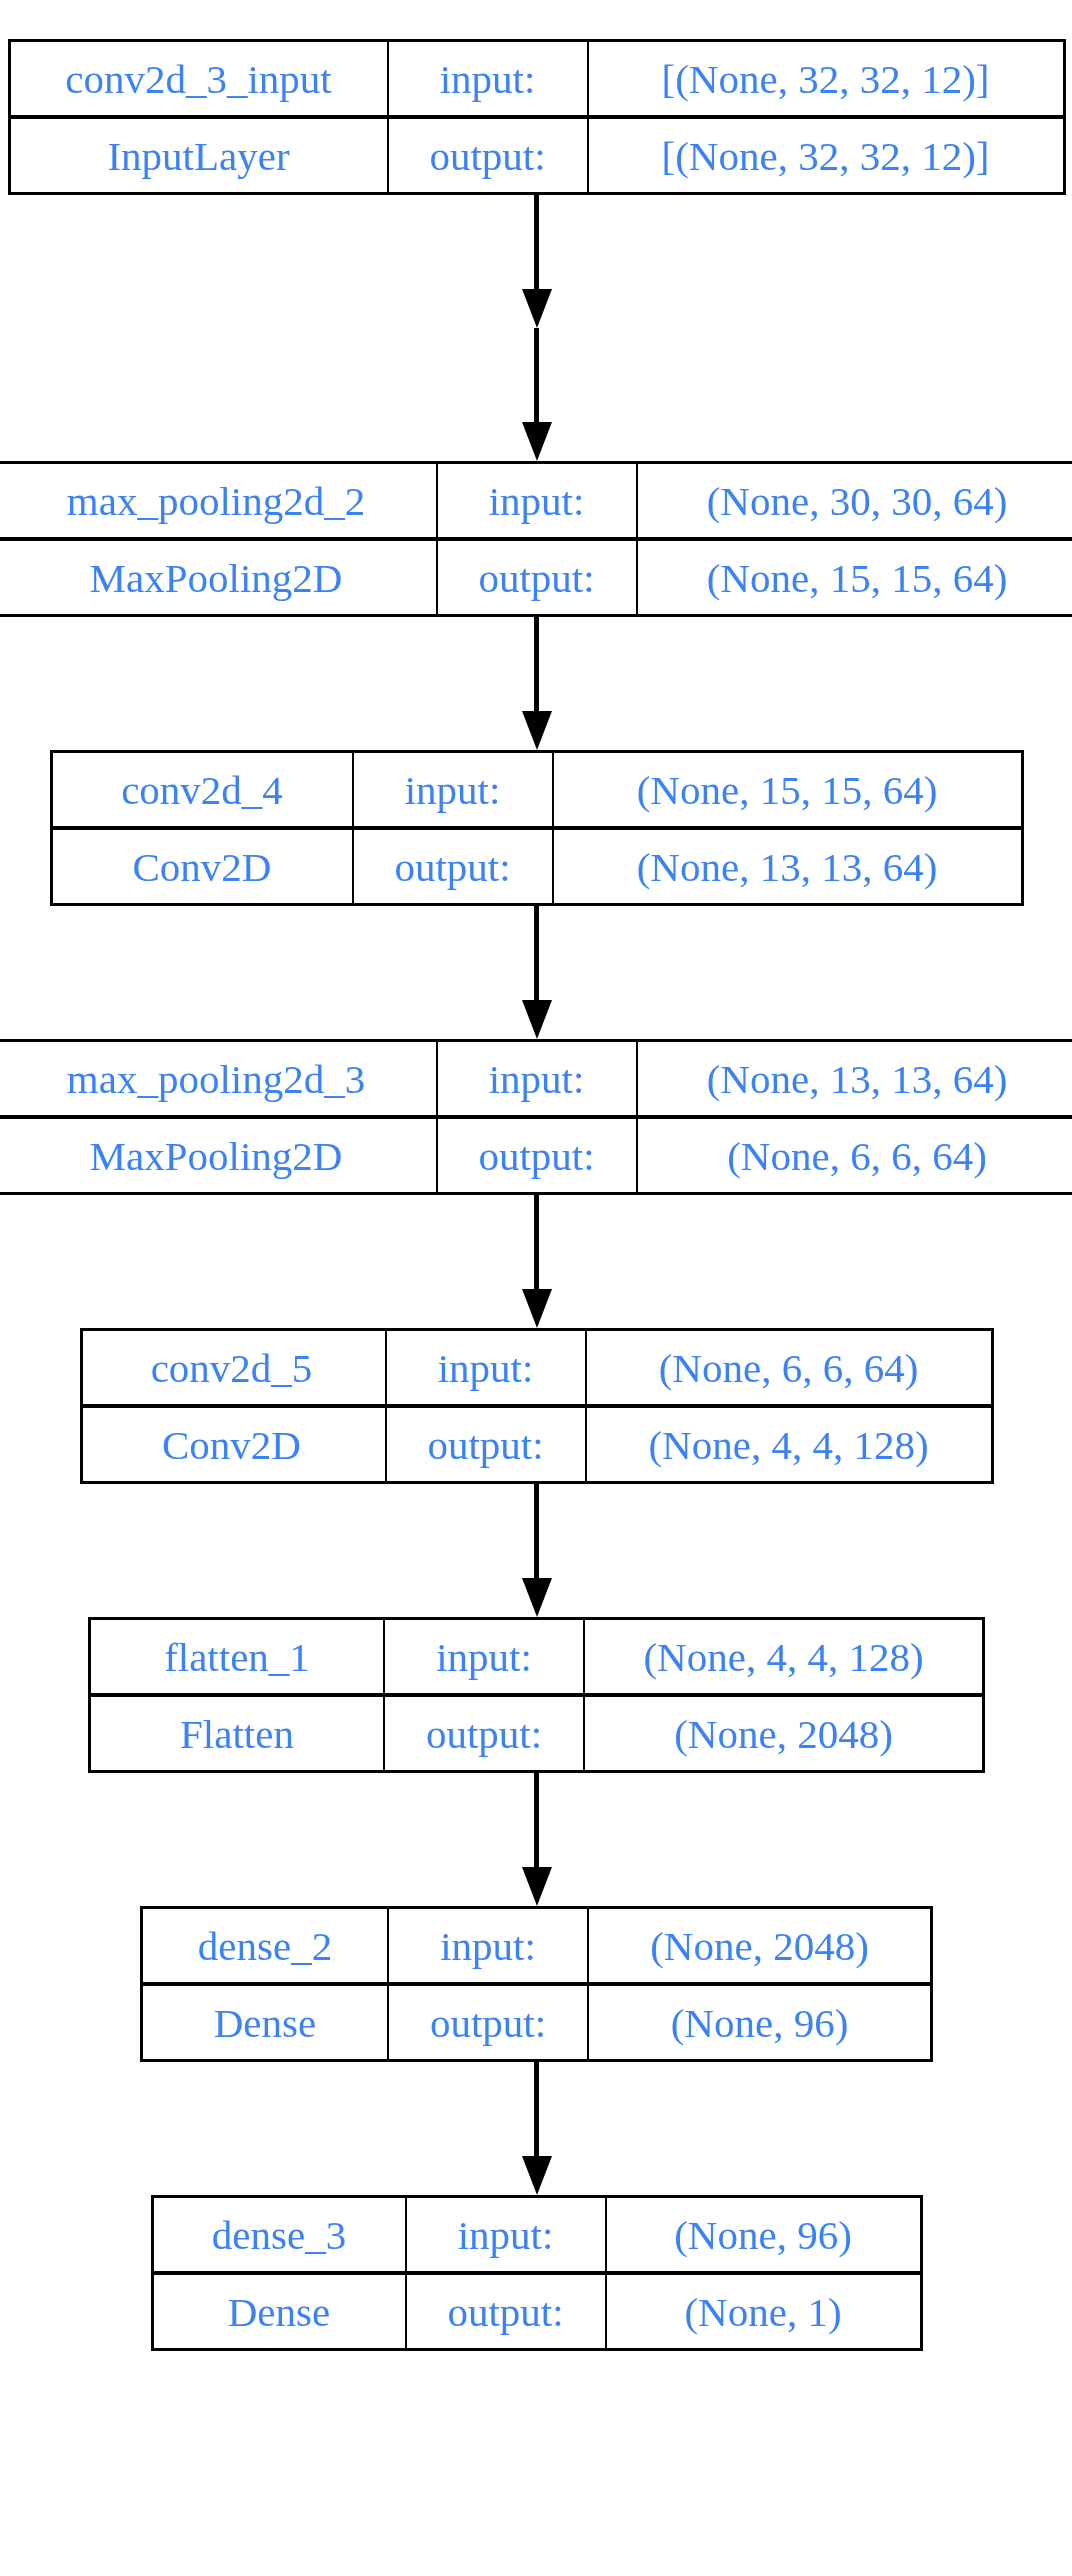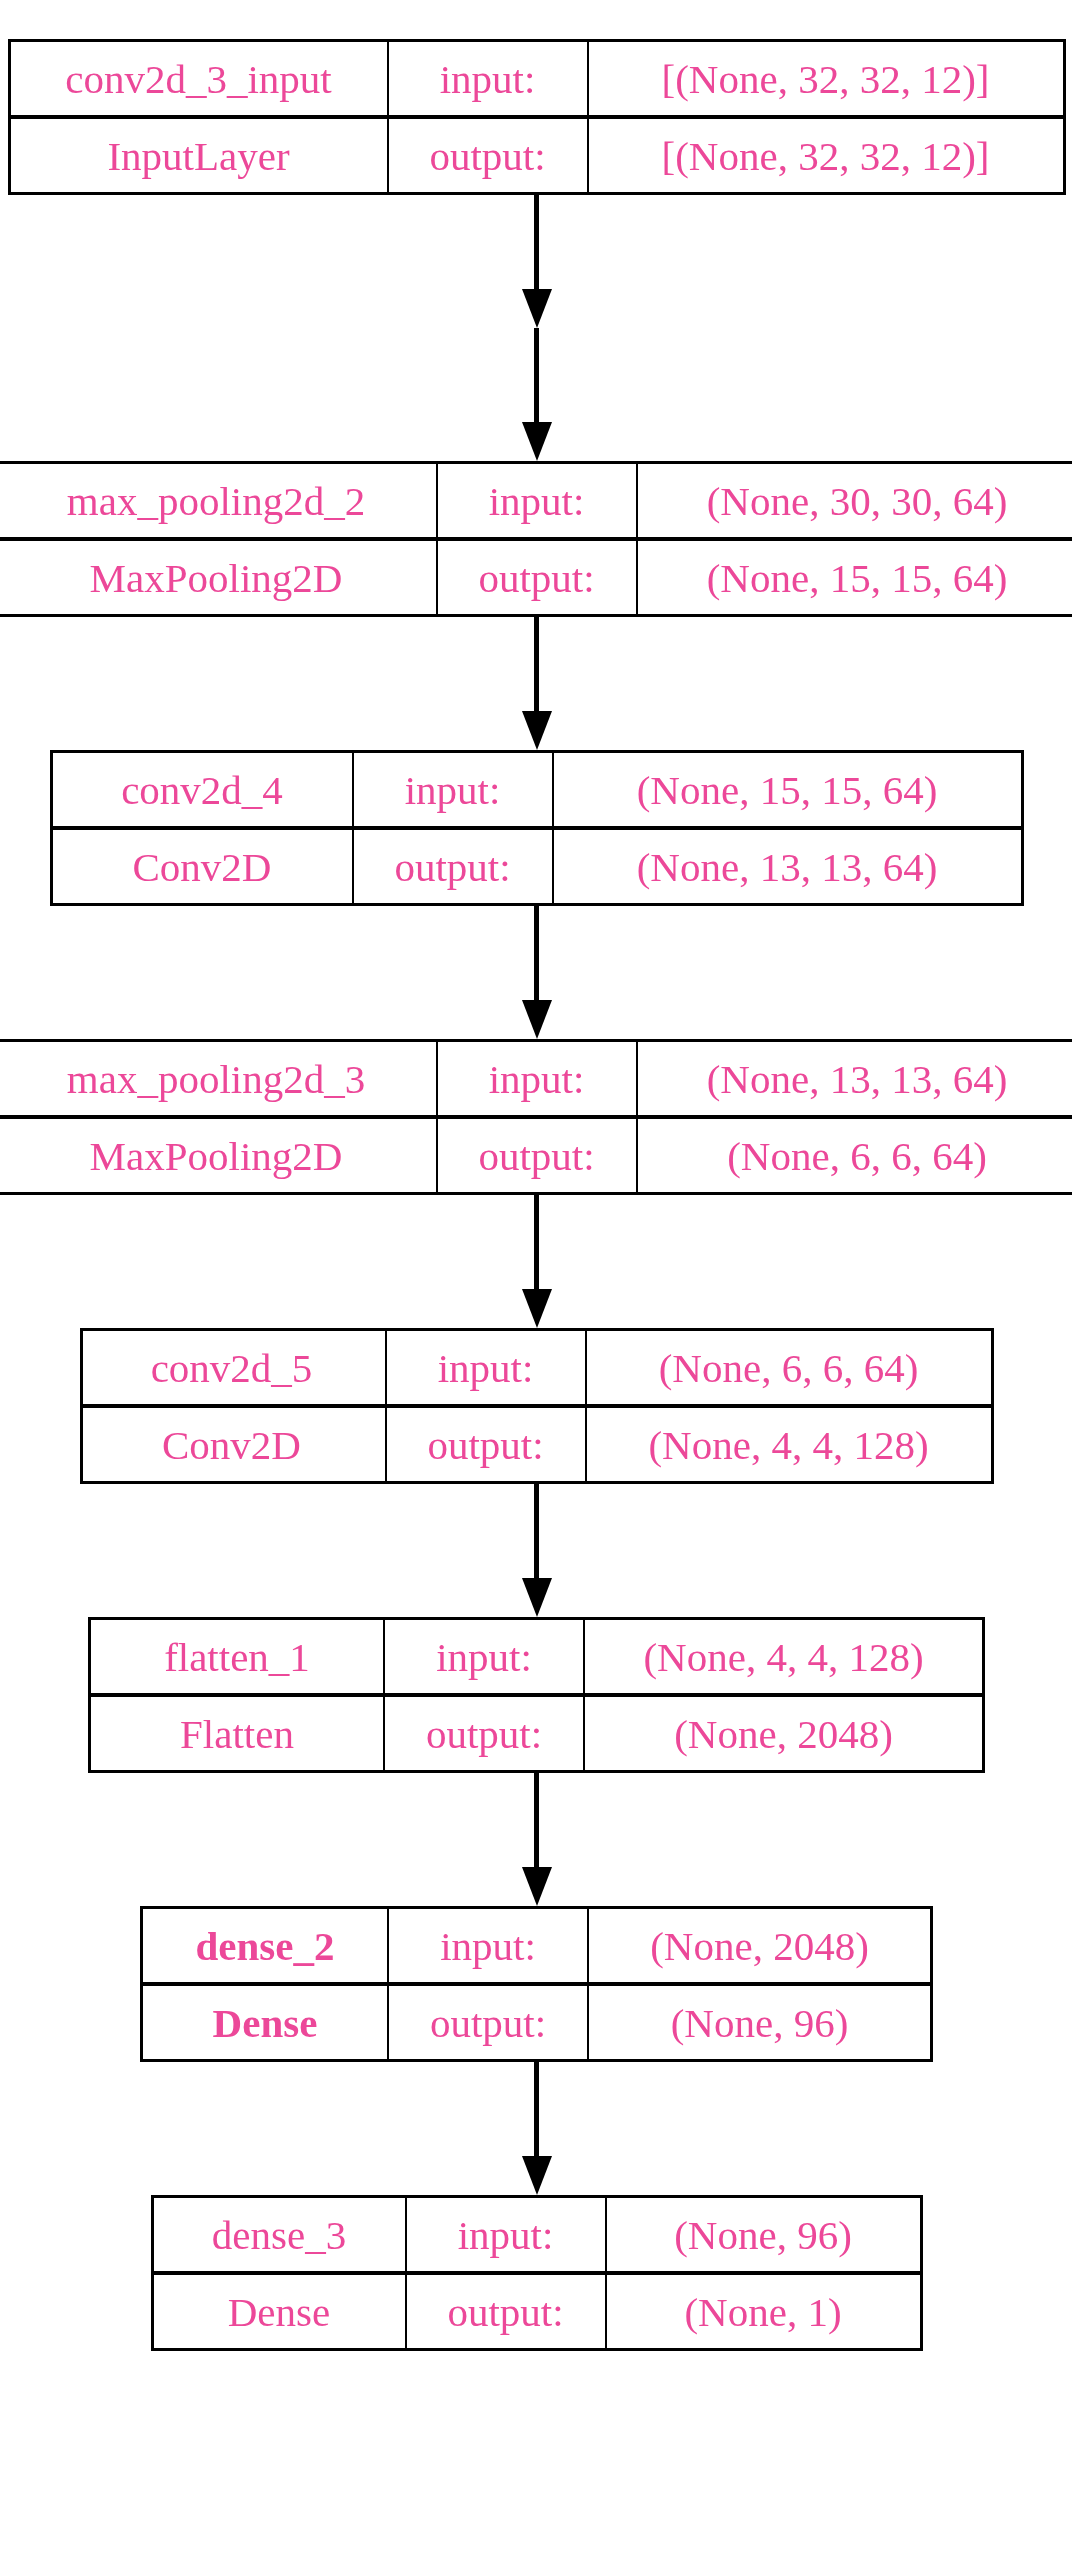--- a/index.html
+++ b/index.html
@@ -21,42 +21,42 @@
   table.node {
     border-collapse: collapse;
     border: 3.5px solid #000000;
     background: #ffffff;
     table-layout: auto;
   }
   table.node td {
     border: 2.8px solid #000000;
     font-family: "Liberation Serif", "DejaVu Serif", serif;
     font-size: 41px;
-    color: #ec4899;
+    color: #3b82f6;
     text-align: center;
     vertical-align: middle;
     height: 73px;
     padding: 0 24px;
     white-space: nowrap;
     box-sizing: content-box;
   }
   table.node tr.r1 td {
     border-bottom-width: 4.9px;
   }
   .c-io { min-width: 150px; margin-top: 45px; }
 
   
   .n1 .c-name { min-width: 328px; } .n1 .c-shape { min-width: 426px; }
   .n2 .c-name { min-width: 251px; } .n2 .c-shape { min-width: 419px; }
   .n3 .c-name { min-width: 391px; } .n3 .c-shape { min-width: 391px; }
   .n4 .c-name { min-width: 251px; } .n4 .c-shape { min-width: 419px; }
   .n5 .c-name { min-width: 391px; } .n5 .c-shape { min-width: 391px; }
   .n6 .c-name { min-width: 258px; padding-left: 20px; } .n6 .c-shape { min-width: 356px; }
   .n7 .c-name { min-width: 244px; } .n7 .c-shape { min-width: 349px; }
-  .n8 .c-name { min-width: 196px; font-weight: bold; } .n8 .c-shape { min-width: 293px; }
+  .n8 .c-name { min-width: 196px; } .n8 .c-shape { min-width: 293px; }
   .n9 .c-name { min-width: 203px; text-align: center; } .n9 .c-shape { min-width: 265px; }
 
   .arrow {
     height: 133px;
     display: flex;
     flex-direction: column;
     align-items: center;
   }
   .arrow .shaft {
     width: 4.2px;

